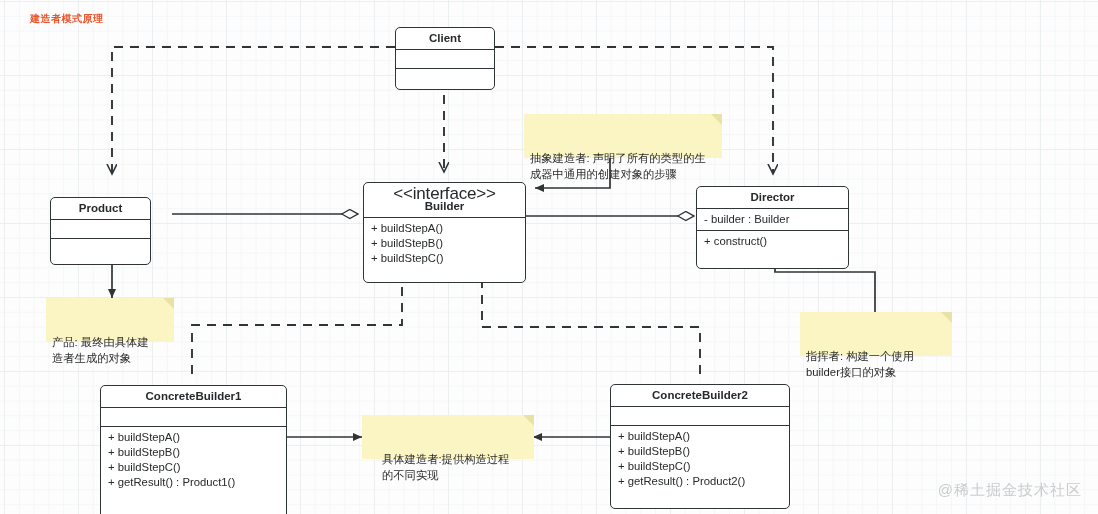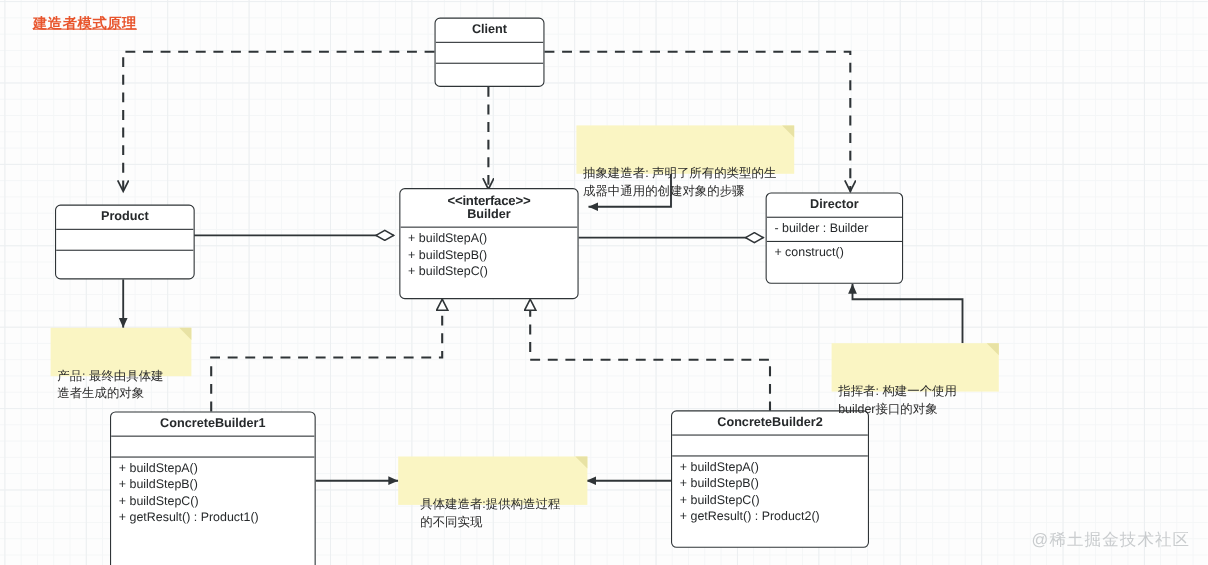--- a/index.html
+++ b/index.html
@@ -25,49 +25,49 @@
   #edges {
     position: absolute;
     left: 0; top: 0;
     width: 1098px;
     height: 514px;
   }
   .title {
     position: absolute;
     left: 30px;
     top: 12px;
-    font-size: 13px;
+    font-size: 10px;
     font-weight: bold;
     color: #e8552d;
     letter-spacing: 0.5px;
     white-space: nowrap;
-    text-decoration: underline;
   }
   .umlbox {
     position: absolute;
     box-sizing: border-box;
     background: #ffffff;
     border: 1.6px solid #2f3437;
     border-radius: 5px;
     overflow: hidden;
+    margin-top: 11px;
   }
   .umlbox .hdr {
     text-align: center;
     font-weight: bold;
     font-size: 11.5px;
     color: #26292b;
     padding: 4px 2px 4px 2px;
     line-height: 13px;
     border-bottom: 1.5px solid #2f3437;
     white-space: nowrap;
   }
   .umlbox .hdr .stereo {
     display: block;
-    font-weight: bold;
-    font-size: 12px;
+    font-weight: normal;
+    font-size: 17px;
     letter-spacing: -0.2px;
   }
   .umlbox .sec {
     border-bottom: 1.5px solid #2f3437;
     box-sizing: border-box;
   }
   .umlbox .sec:last-child {
     border-bottom: none;
   }
   .umlbox .sec.empty {
@@ -161,41 +161,41 @@
   </svg>
 
   <div class="title">建造者模式原理</div>
 
   <div class="umlbox" id="box-client" style="left:395px; top:16px; width:100px; height:63px;">
     <div class="hdr">Client</div>
     <div class="sec empty"></div>
     <div class="sec empty"></div>
   </div>
 
-  <div class="umlbox" id="box-product" style="left:50px; top:186px; width:127px; height:68px;">
+  <div class="umlbox" id="box-product" style="left:50px; top:186px; width:101px; height:68px;">
     <div class="hdr">Product</div>
     <div class="sec empty"></div>
     <div class="sec empty"></div>
   </div>
 
   <div class="umlbox" id="box-builder" style="left:363px; top:171px; width:163px; height:101px;">
     <div class="hdr">
       <span class="stereo">&lt;&lt;interface&gt;&gt;</span>
       <span>Builder</span>
     </div>
     <div class="sec">
       <ul>
         <li>+ buildStepA()</li>
         <li>+ buildStepB()</li>
         <li>+ buildStepC()</li>
       </ul>
     </div>
   </div>
 
-  <div class="umlbox" id="box-director" style="left:696px; top:175px; width:125px; height:83px;">
+  <div class="umlbox" id="box-director" style="left:696px; top:175px; width:153px; height:83px;">
     <div class="hdr">Director</div>
     <div class="sec">
       <ul>
         <li>- builder : Builder</li>
       </ul>
     </div>
     <div class="sec">
       <ul>
         <li>+ construct()</li>
       </ul>
@@ -233,21 +233,21 @@
     <span>抽象建造者: 声明了所有的类型的生
 成器中通用的创建对象的步骤</span>
   </div>
 
   <div class="note" id="note-product" style="left:46px; top:298px; width:128px; height:44px;">
     <span class="fold"></span>
     <span>产品: 最终由具体建
 造者生成的对象</span>
   </div>
 
-  <div class="note" id="note-director" style="left:756px; top:312px; width:152px; height:44px;">
+  <div class="note" id="note-director" style="left:800px; top:312px; width:152px; height:44px;">
     <span class="fold"></span>
     <span>指挥者: 构建一个使用
 builder接口的对象</span>
   </div>
 
   <div class="note" id="note-concrete" style="left:362px; top:415px; width:172px; height:44px;padding-left:20px;">
     <span class="fold"></span>
     <span>具体建造者:提供构造过程
 的不同实现</span>
   </div>

